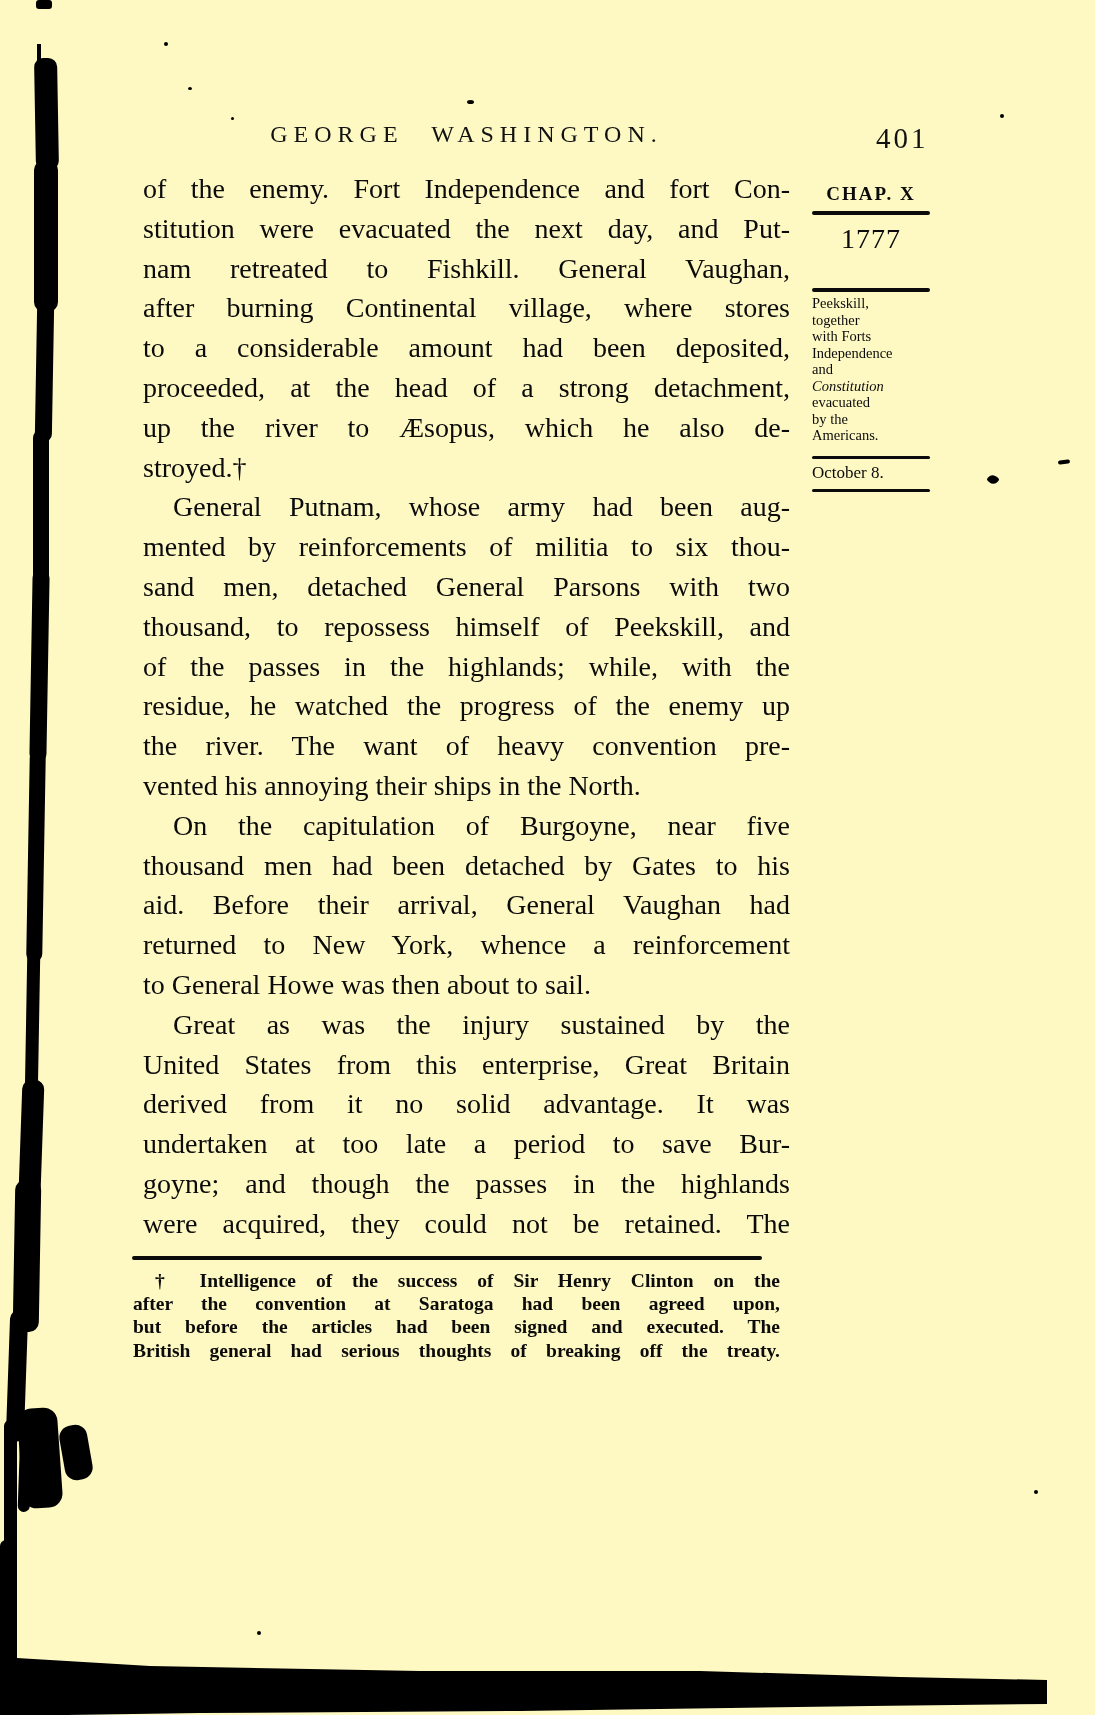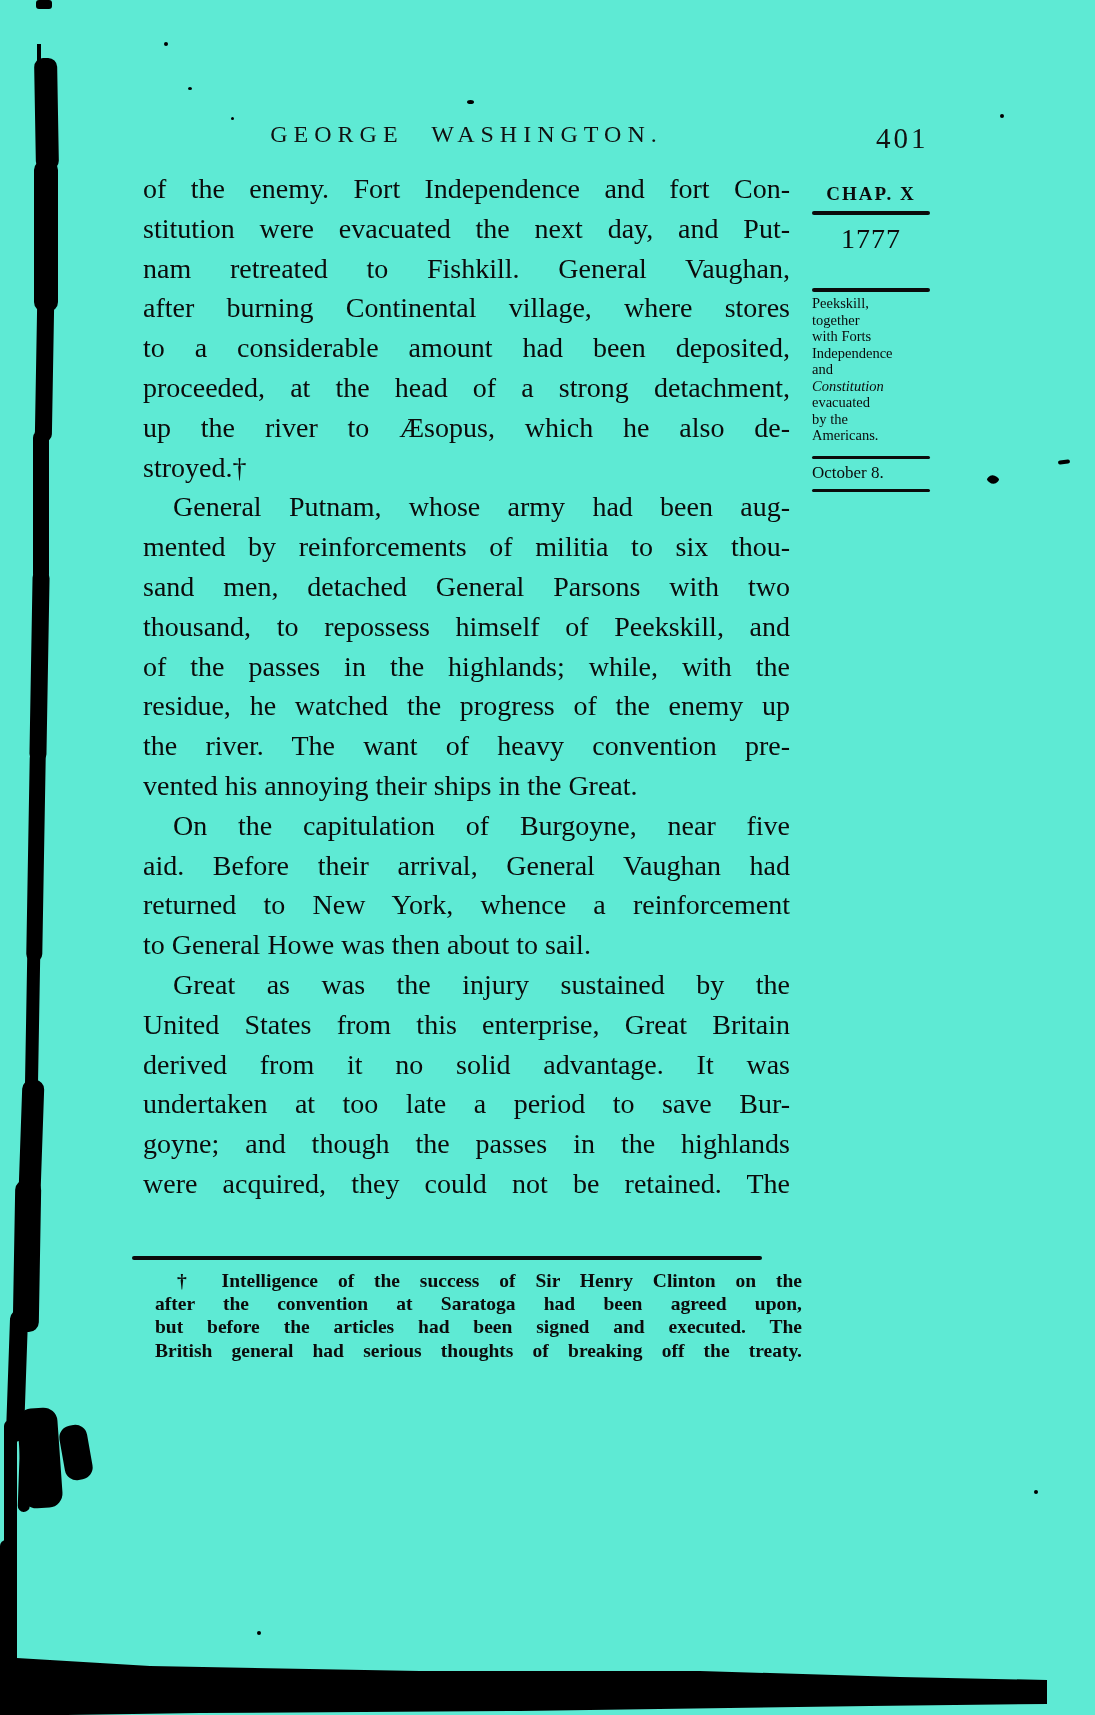--- a/index.html
+++ b/index.html
@@ -4,21 +4,21 @@
 <style>
   html,body{margin:0;padding:0;}
   body{
     width:1095px;height:1715px;
     background:#ffffff;
     font-family:"Liberation Serif","DejaVu Serif",serif;
     color:#0b0b0b;
     overflow:hidden;
     position:relative;
   }
-  .page{position:absolute;inset:0;background:#5eead4;}
+  .page{position:absolute;inset:0;background:#fef9c3;}
 
   
   .running-head{
     position:absolute;left:143px;top:121px;width:647px;
     text-align:center;font-size:24px;letter-spacing:6px;word-spacing:16px;
     color:#111;
   }
   .page-number{
     position:absolute;left:876px;top:122px;width:60px;
     font-size:29px;letter-spacing:3px;color:#111;
@@ -63,21 +63,21 @@
     font-size:17px;
   }
 
   
   .fn-rule{
     position:absolute;left:132px;top:1256px;width:630px;height:4px;
     background:#0b0b0b;border-radius:2px;
   }
   .footnote{
     position:absolute;left:133px;top:1269px;width:647px;
-    font-size:19.5px;line-height:23.2px;font-weight:700;margin-left:22px;
+    font-size:19.5px;line-height:23.2px;font-weight:700;
   }
   .footnote .tline.indent{text-indent:22px;}
 
   
   .blob{position:absolute;background:#000;}
   .speck{position:absolute;background:#000;border-radius:50%;}
   .bottom-band{
     position:absolute;inset:0;background:#000;pointer-events:none;
     clip-path:polygon(0 1657px,150px 1666px,420px 1671px,700px 1671px,900px 1677px,1047px 1680px,1047px 1704px,870px 1706px,520px 1711px,200px 1713px,0 1716px);
   }
@@ -102,24 +102,25 @@
         <div class="tline lastline">stroyed.†</div>
       </div>
     <div class="para">
         <div class="tline indent">General Putnam, whose army had been aug-</div>
         <div class="tline">mented by reinforcements of militia to six thou-</div>
         <div class="tline">sand men, detached General Parsons with two</div>
         <div class="tline">thousand, to repossess himself of Peekskill, and</div>
         <div class="tline">of the passes in the highlands; while, with the</div>
         <div class="tline">residue, he watched the progress of the enemy up</div>
         <div class="tline">the river.  The want of heavy convention pre-</div>
-        <div class="tline lastline">vented his annoying their ships in the Great.</div>
+        <div class="tline lastline">vented his annoying their ships in the North.</div>
       </div>
     <div class="para">
         <div class="tline indent">On the capitulation of Burgoyne, near five</div>
+        <div class="tline">thousand men had been detached by Gates to his</div>
         <div class="tline">aid.  Before their arrival, General Vaughan had</div>
         <div class="tline">returned to New York, whence a reinforcement</div>
         <div class="tline lastline">to General Howe was then about to sail.</div>
       </div>
     <div class="para">
         <div class="tline indent">Great as was the injury sustained by the</div>
         <div class="tline">United States from this enterprise, Great Britain</div>
         <div class="tline">derived from it no solid advantage.  It was</div>
         <div class="tline">undertaken at too late a period to save Bur-</div>
         <div class="tline">goyne; and though the passes in the highlands</div>

